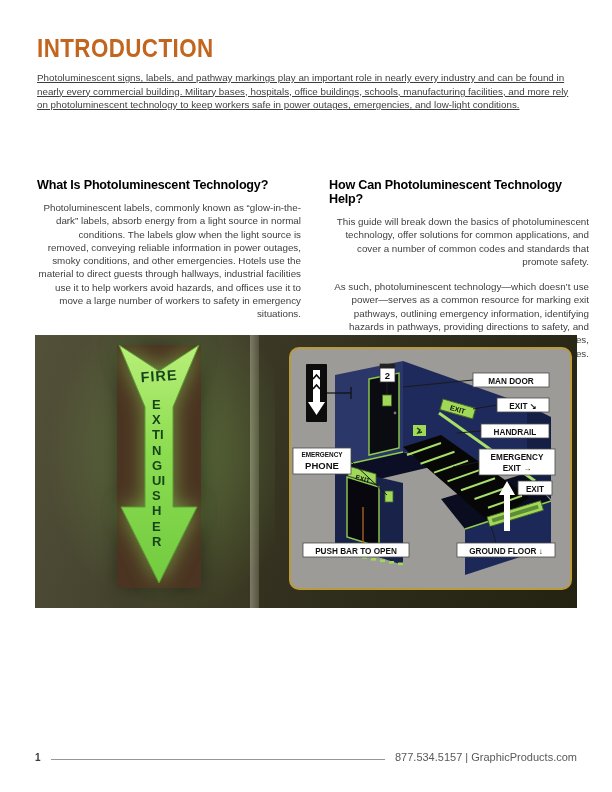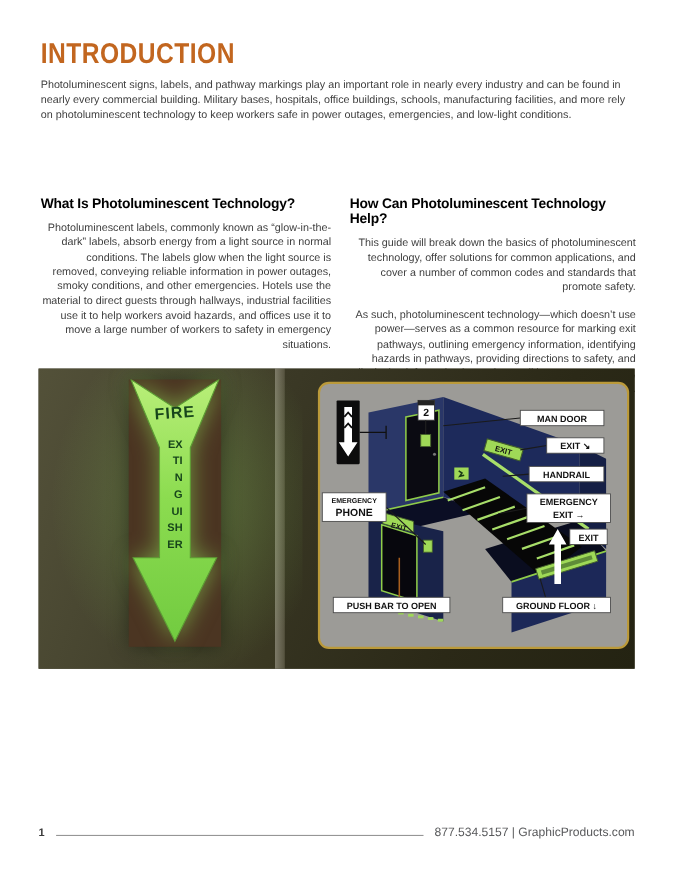--- a/index.html
+++ b/index.html
@@ -1,46 +1,46 @@
 <!DOCTYPE html>
 <html><head>
 <meta charset="utf-8">
 <style>
   html,body{margin:0;padding:0;background:#ffffff;}
   body{width:612px;height:792px;font-family:"Liberation Sans",sans-serif;position:relative;overflow:hidden;}
   .page{position:absolute;inset:0;background:#fff;}
 
   .title{position:absolute;left:37px;top:33px;margin:0;font-size:26px;font-weight:bold;
          color:#c2661f;letter-spacing:.5px;transform:scaleX(.86);transform-origin:left top;white-space:nowrap;}
-  .intro{position:absolute;left:37px;top:71px;width:541px;font-size:9.8px;line-height:13.6px;color:#3e3e3e;margin:0;}
+  .intro{position:absolute;left:37px;top:71px;width:541px;font-size:9.8px;line-height:13.6px;color:#3e3e3e;margin:0;text-decoration:underline;}
 
   .col{position:absolute;top:131px;margin-top:47px;}
   .col-left{left:37px;width:264px;}
-  .col-right{left:318px;width:260px;}
+  .col-right{left:329px;width:260px;}
   .col h2{margin:0 0 9px 0;font-size:12.6px;font-weight:bold;color:#000;letter-spacing:-.2px;}
   .col p{margin:0 0 12px 0;font-size:9.8px;line-height:13.3px;color:#3e3e3e;text-align:right;}
 
   .figure{position:absolute;left:35px;top:335px;width:542px;}
   .photo{position:relative;width:542px;height:273px;background:#35331f;overflow:hidden;}
   .wall-left{position:absolute;left:0;top:0;width:215px;height:273px;
              background:linear-gradient(110deg,#535139 0%,#45432e 55%,#393721 100%);}
   .wall-edge{position:absolute;left:215px;top:0;width:9px;height:273px;
              background:linear-gradient(90deg,#7d7a68,#55523e);}
   .wall-right{position:absolute;left:224px;top:0;right:0;height:273px;
              background:linear-gradient(115deg,#3b3926 0%,#2b2917 60%,#242312 100%);}
   .glow{position:absolute;left:10px;top:-10px;width:230px;height:293px;
         background:radial-gradient(ellipse at 55% 45%,rgba(150,225,95,.30) 0%,rgba(150,225,95,.10) 45%,transparent 70%);}
 
   .sign{position:absolute;left:82px;top:10px;width:84px;height:243px;background:#4b3522;
         box-shadow:0 0 18px rgba(0,0,0,.45);}
   .sign svg{position:absolute;left:0;top:0;filter:drop-shadow(0 0 10px rgba(150,230,90,.55));}
   .fire{position:absolute;top:23px;left:0;right:0;text-align:center;font-size:14.5px;font-weight:bold;
         color:#17451b;letter-spacing:1px;transform:rotate(-4deg);}
-  .vert{position:absolute;top:52px;left:50%;margin-left:-7px;width:14px;text-align:right;
-        word-break:break-all;line-height:15.2px;font-size:10px;font-weight:bold;color:#17451b;}
+  .vert{position:absolute;top:52px;left:50%;margin-left:-7px;width:14px;text-align:left;
+        word-break:break-all;line-height:15.2px;font-size:13px;font-weight:bold;color:#17451b;}
 
   .panel{position:absolute;left:254px;top:12px;width:283px;height:243px;background:#9c9b97;
          border:2px solid #bb9a3a;border-radius:10px;box-sizing:border-box;}
   .panel svg{position:absolute;left:0;top:0;}
   .panel text{font-family:"Liberation Sans",sans-serif;font-weight:bold;fill:#111;}
 
   .caption-bar{width:542px;height:22px;background:#56534c;color:#fff;font-size:8.6px;font-weight:bold;
                line-height:22px;padding:0 10px;box-sizing:border-box;white-space:nowrap;overflow:hidden;}
 
   .footer{position:absolute;left:35px;right:35px;top:751px;display:flex;align-items:flex-end;}

